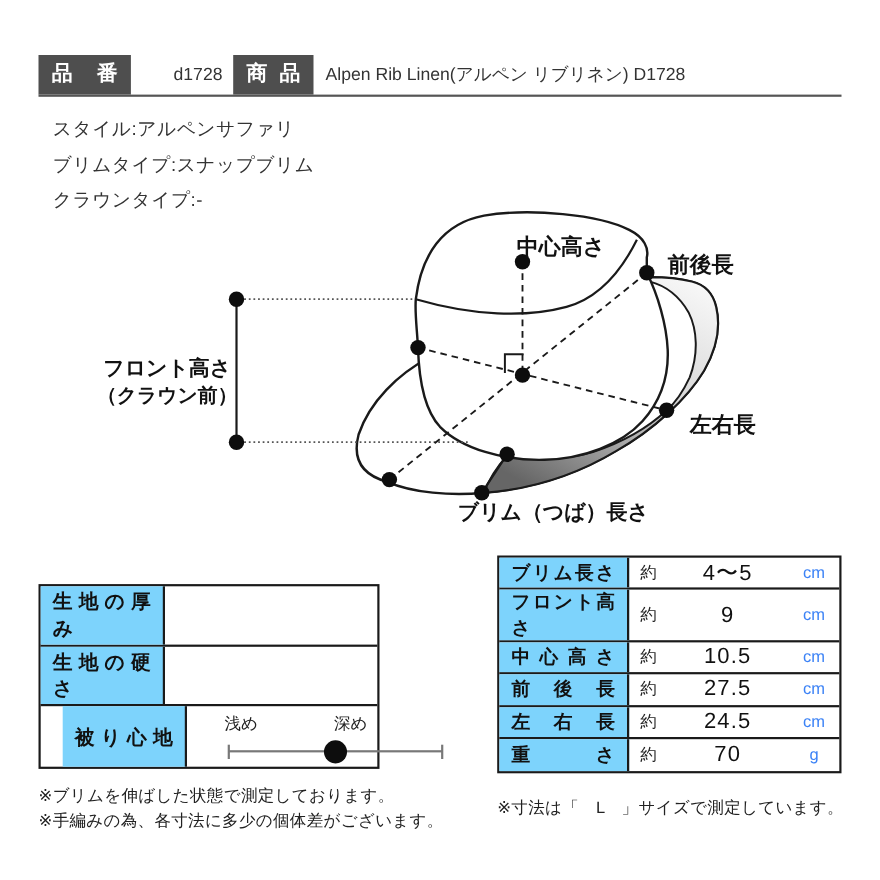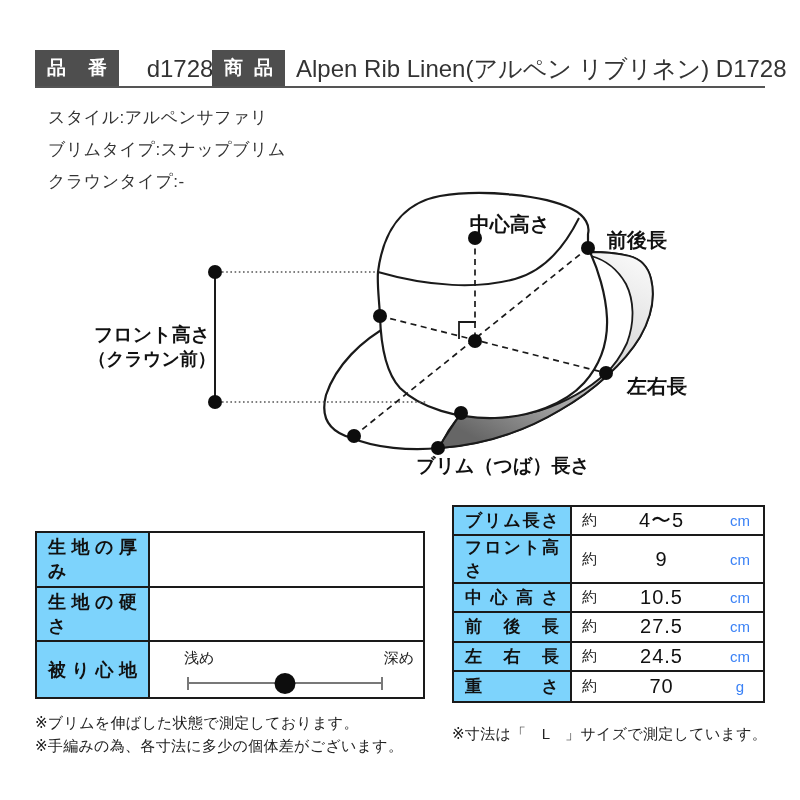--- a/index.html
+++ b/index.html
@@ -9,41 +9,41 @@
     overflow:hidden;
   }
   .abs{position:absolute;}
 
   
   .badge{
     background:#4e4e4e;color:#ffffff;height:36px;line-height:36px;
     font-size:19px;font-weight:600;text-align:justify;-moz-text-align-last:justify;text-align-last:justify;
     padding:0 12px;box-sizing:border-box;
   }
-  .hdr-text{height:36px;line-height:37px;font-size:24px;color:#333;}
+  .hdr-text{height:36px;line-height:37px;font-size:16px;color:#333;}
   .hdr-rule{height:2px;background:#555;}
 
   
   .spec-line{font-size:17px;color:#333;letter-spacing:.5px;line-height:20px;}
 
   
   .tbl{border:2px solid #1a1a1a;box-sizing:border-box;display:grid;background:#fff;}
   .tbl .lbl{
     background:#7dd3fc;border-right:2px solid #1a1a1a;box-sizing:border-box;
     display:flex;align-items:center;font-size:18px;font-weight:600;color:#111;
   }
   .tbl .lbl > span{
     display:block;width:100%;padding:0 11px;
     text-align:justify;-moz-text-align-last:justify;text-align-last:justify;
   }
 
   
   #attr-table{grid-template-rows:repeat(3,1fr);grid-auto-flow:row;}
   .attr-row{display:grid;grid-template-columns:113px 1fr;border-bottom:2px solid #1a1a1a;box-sizing:border-box;}
-  .attr-row:last-child{border-bottom:none;}
+  .attr-row:last-child{border-bottom:none;padding-left:20px;}
   .slider-cell{position:relative;}
   .smin{position:absolute;left:34px;top:7px;font-size:15px;color:#222;}
   .smax{position:absolute;right:9px;top:7px;font-size:15px;color:#222;}
   .track{position:absolute;left:38px;top:40px;width:194px;height:2px;background:#787878;}
   .tick{position:absolute;top:-5.5px;width:2px;height:13px;background:#787878;transform:translateX(-1px);}
   .t0{left:0;} .t25{left:25%;} .t50{left:50%;} .t75{left:75%;} .t100{left:100%;}
   .sdot{position:absolute;top:-9.5px;width:21px;height:21px;border-radius:50%;background:#0d0d0d;transform:translateX(-50%);}
 
   
   #size-table{grid-template-rows:repeat(6,1fr);}
@@ -130,21 +130,21 @@
   </g>
 
   <text x="510" y="231" font-size="20" font-weight="600" text-anchor="middle">中心高さ</text>
   <text x="607" y="247" font-size="20" font-weight="600">前後長</text>
   <text x="152" y="341" font-size="19" font-weight="600" text-anchor="middle">フロント高さ</text>
   <text x="152" y="365" font-size="18" font-weight="600" text-anchor="middle">（クラウン前）</text>
   <text x="627" y="393" font-size="20" font-weight="600">左右長</text>
   <text x="503" y="472" font-size="19" font-weight="600" text-anchor="middle">ブリム（つば）長さ</text>
 </svg>
 
-<div id="attr-table" class="abs tbl" style="left:35px;top:531px;width:390px;height:168px;">
+<div id="attr-table" class="abs tbl" style="left:35px;top:531px;width:310px;height:168px;">
 
   <div class="attr-row">
     <div class="lbl">
       <span>生地の厚み</span>
       </div>
   </div>
 
   <div class="attr-row">
     <div class="lbl">
       <span>生地の硬さ</span>

